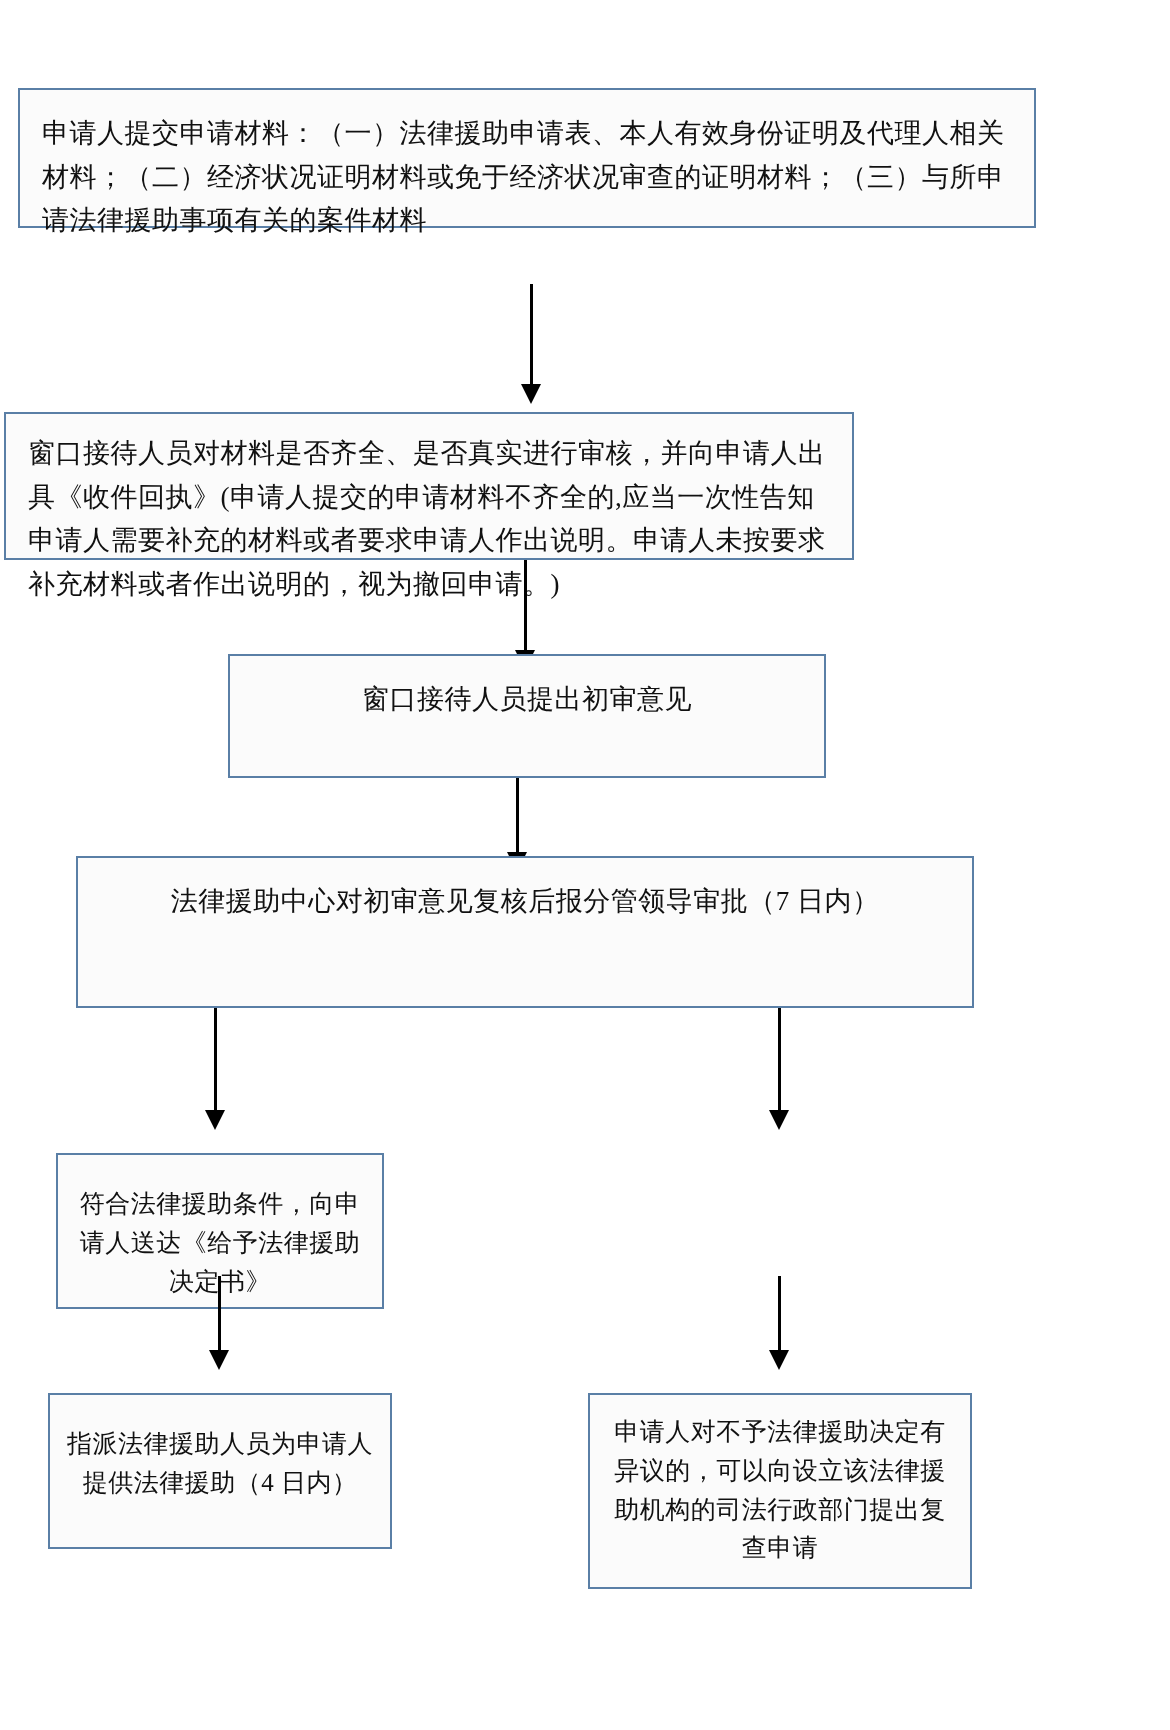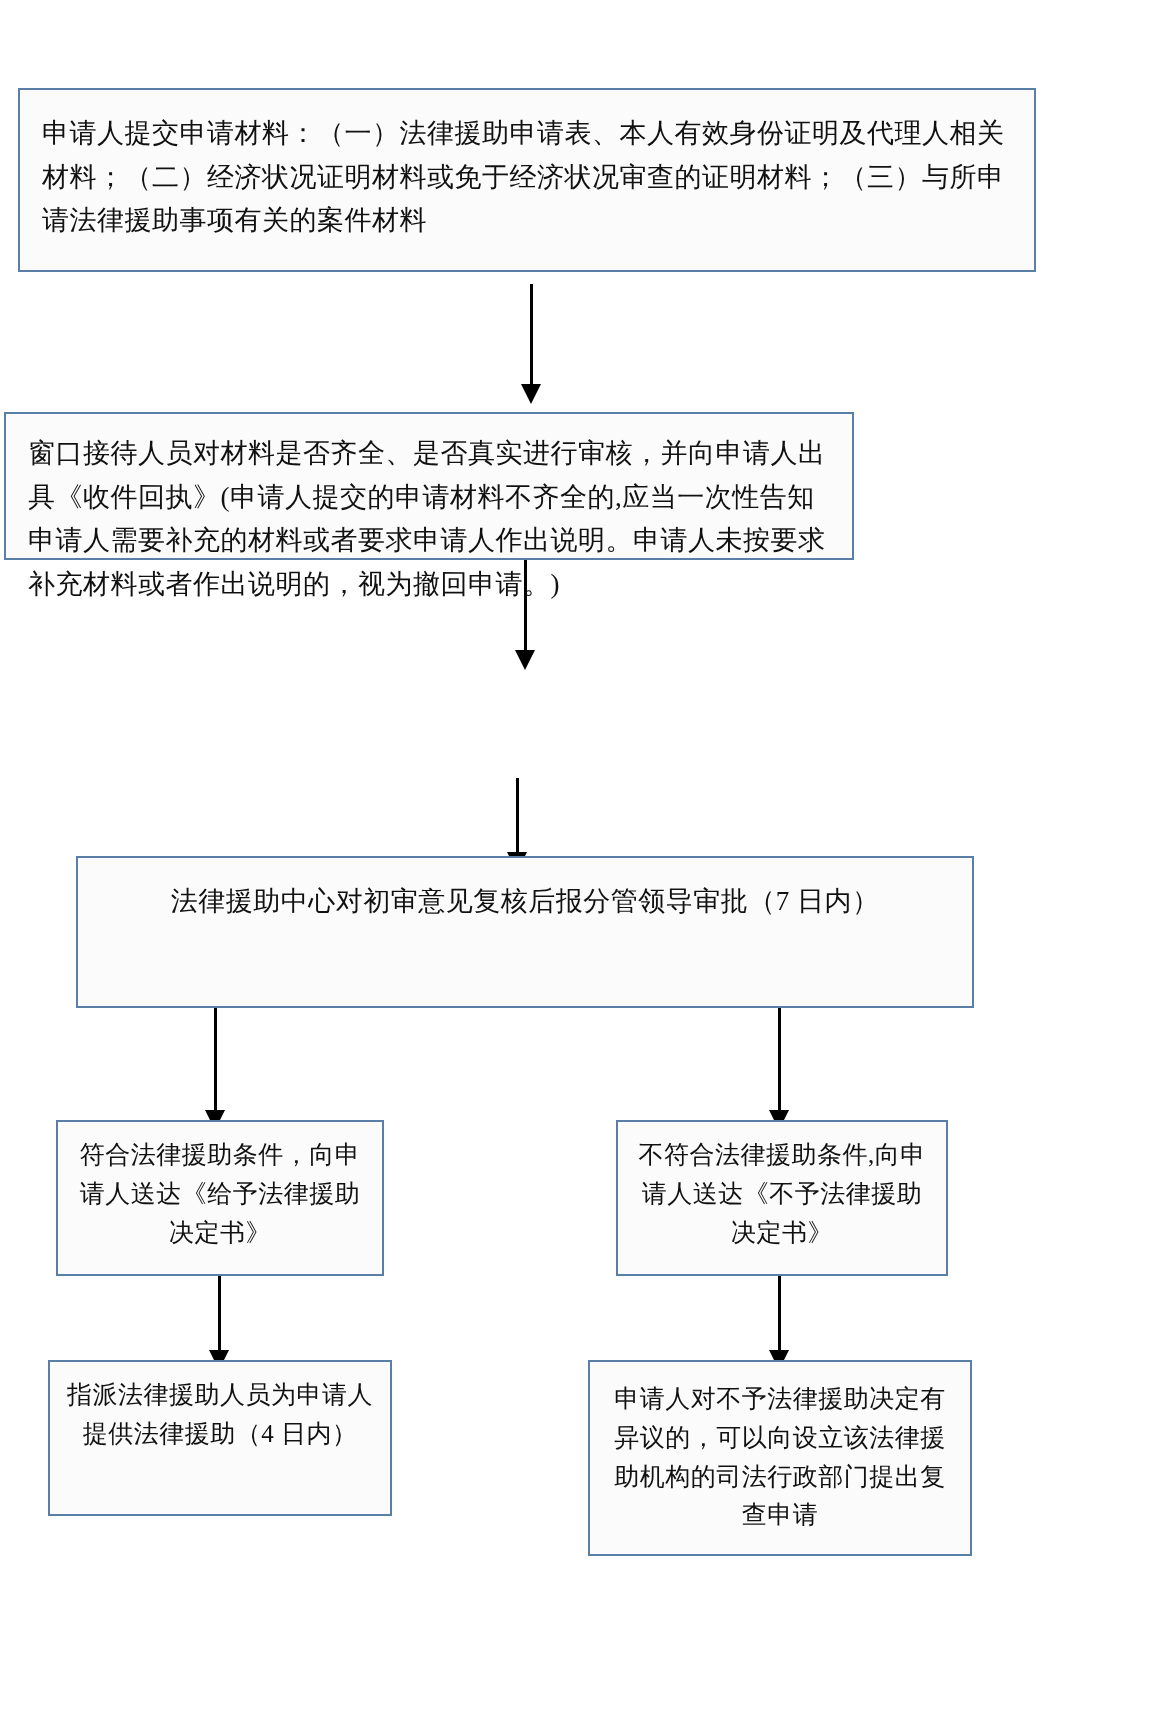--- a/index.html
+++ b/index.html
@@ -38,22 +38,23 @@
     font-size: 27px;
     text-align: center;
     display: flex;
     align-items: flex-start;
     justify-content: center;
     padding-top: 22px;
   }
   .node.small {
     font-size: 25px;
     text-align: center;
-    padding: 14px 12px;
+    padding: 30px 12px;
     line-height: 1.55;
+    margin-top: 33px;
   }
 
   
   .conn {
     position: absolute;
   }
   .conn .shaft {
     position: absolute;
     left: 0;
     top: 0;
@@ -68,55 +69,55 @@
     border-left: 10px solid transparent;
     border-right: 10px solid transparent;
     border-top: 20px solid #000000;
   }
 </style>
 </head>
 <body>
 
 <div id="page">
 
-  <div class="node wide" style="left:18px; top:88px; width:1018px; height:184px;">申请人提交申请材料：（一）法律援助申请表、本人有效身份证明及代理人相关材料；（二）经济状况证明材料或免于经济状况审查的证明材料；（三）与所申请法律援助事项有关的案件材料</div>
+  <div class="node wide" style="left:18px; top:88px; width:1018px; height:140px;">申请人提交申请材料：（一）法律援助申请表、本人有效身份证明及代理人相关材料；（二）经济状况证明材料或免于经济状况审查的证明材料；（三）与所申请法律援助事项有关的案件材料</div>
 
   <div class="conn" style="left:530px; top:284px;">
     <div class="shaft" style="height:108px;"></div>
     <div class="head" style="top:100px;"></div>
   </div>
 
   <div class="node wide" style="left:4px; top:412px; width:850px; height:148px; padding-top:18px;">窗口接待人员对材料是否齐全、是否真实进行审核，并向申请人出具《收件回执》(申请人提交的申请材料不齐全的,应当一次性告知申请人需要补充的材料或者要求申请人作出说明。申请人未按要求补充材料或者作出说明的，视为撤回申请。)</div>
 
   <div class="conn" style="left:524px; top:560px;">
     <div class="shaft" style="height:98px;"></div>
     <div class="head" style="top:90px;"></div>
   </div>
 
+  <div class="node center" style="left:228px; top:654px; width:598px; height:124px;">窗口接待人员提出初审意见</div>
 
   <div class="conn" style="left:516px; top:778px;">
     <div class="shaft" style="height:84px;"></div>
     <div class="head" style="top:74px;"></div>
   </div>
 
   <div class="node center" style="left:76px; top:856px; width:898px; height:152px;">法律援助中心对初审意见复核后报分管领导审批（7 日内）</div>
 
   <div class="conn" style="left:214px; top:1008px;">
     <div class="shaft" style="height:112px;"></div>
     <div class="head" style="top:102px;"></div>
   </div>
 
   <div class="conn" style="left:778px; top:1008px;">
     <div class="shaft" style="height:112px;"></div>
     <div class="head" style="top:102px;"></div>
   </div>
 
   <div class="node small" style="left:56px; top:1120px; width:328px; height:156px;">符合法律援助条件，向申请人送达《给予法律援助决定书》</div>
 
-  <div class="node small" style="left:616px; top:1120px; width:332px; height:156px;">不符合法律援助条件,向申请人送达《不予法律援助决定书》</div>
 
   <div class="conn" style="left:218px; top:1276px;">
     <div class="shaft" style="height:84px;"></div>
     <div class="head" style="top:74px;"></div>
   </div>
 
   <div class="conn" style="left:778px; top:1276px;">
     <div class="shaft" style="height:84px;"></div>
     <div class="head" style="top:74px;"></div>
   </div>

